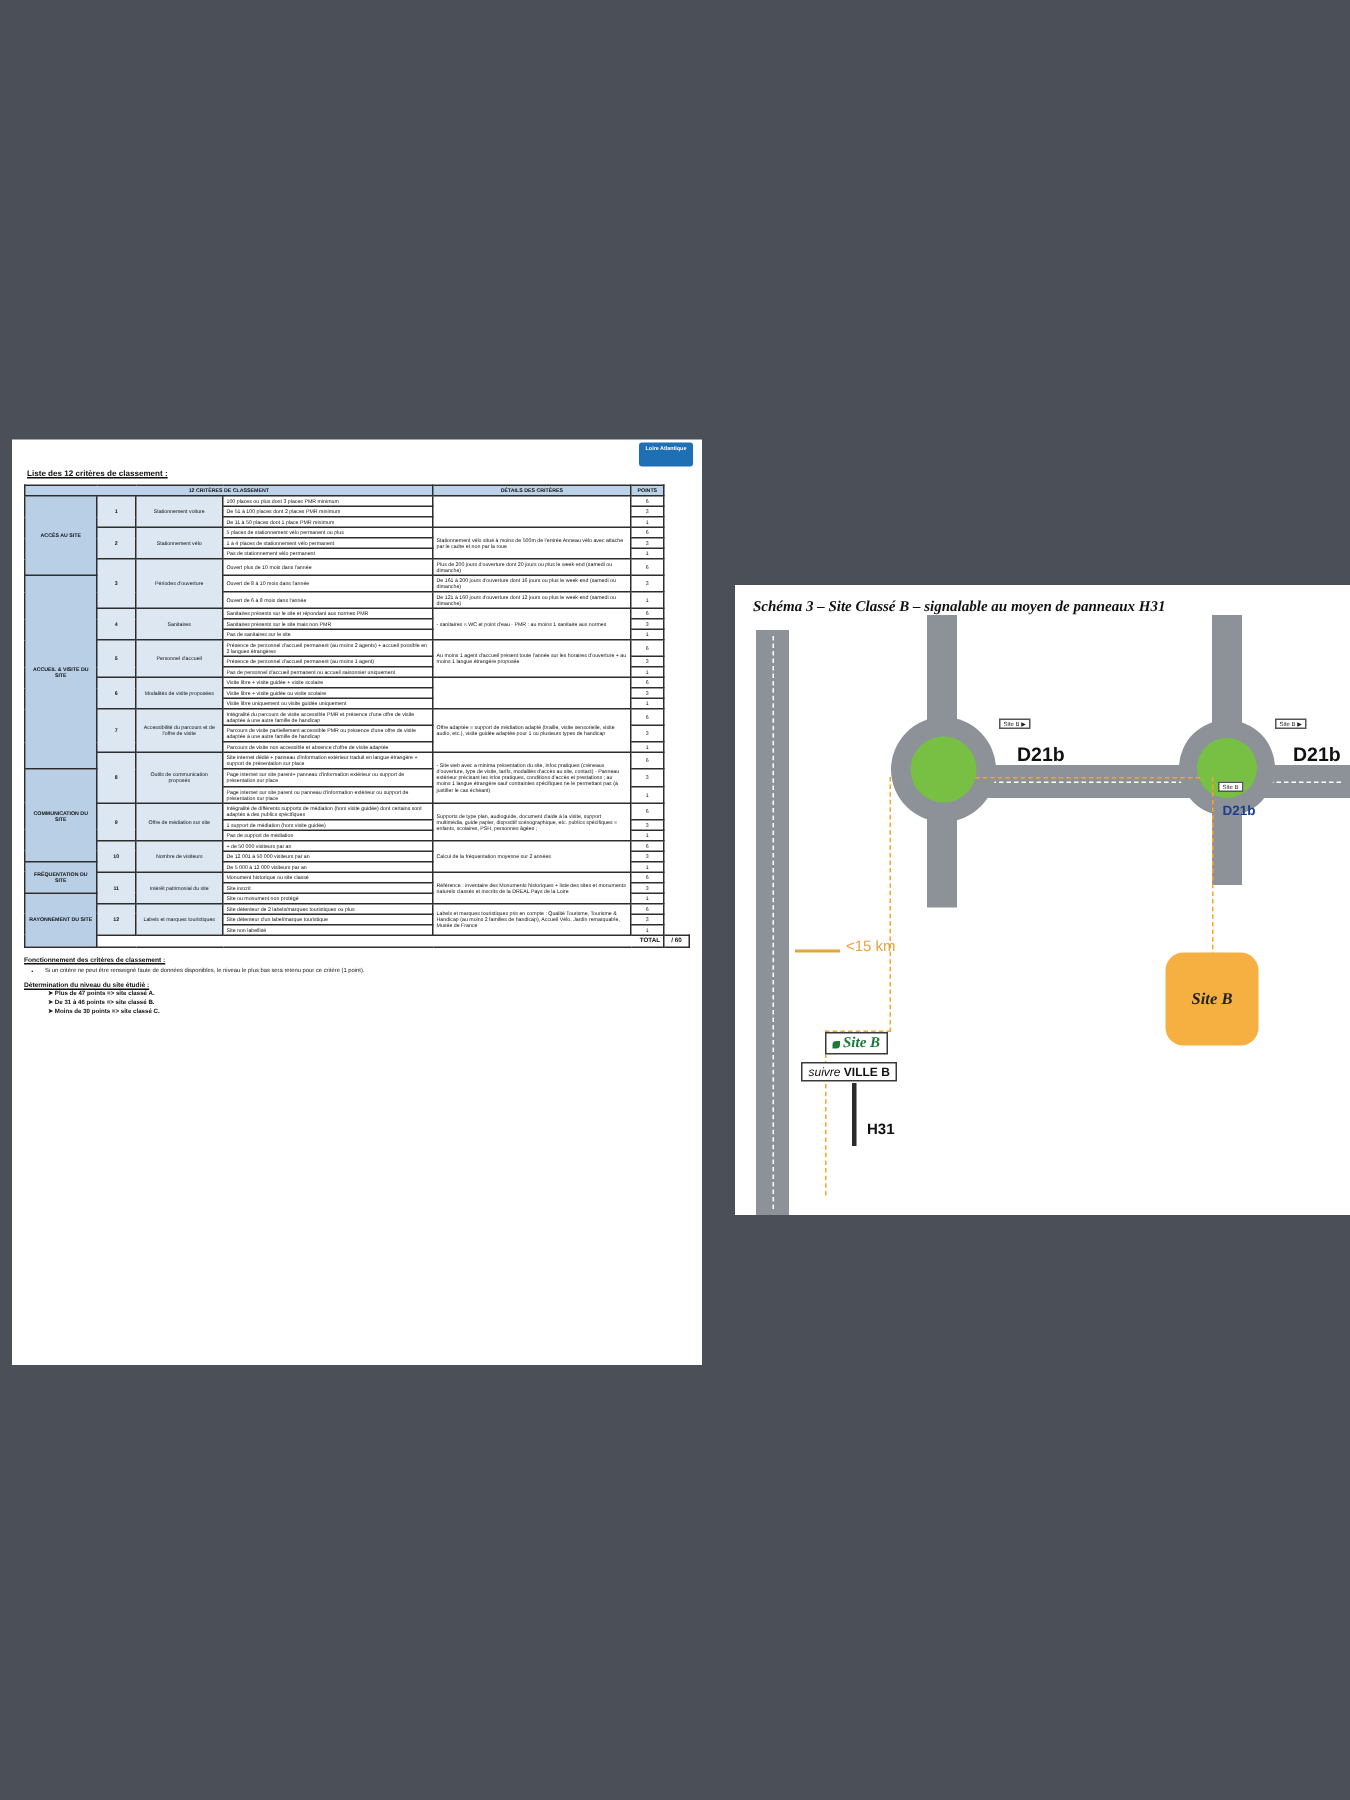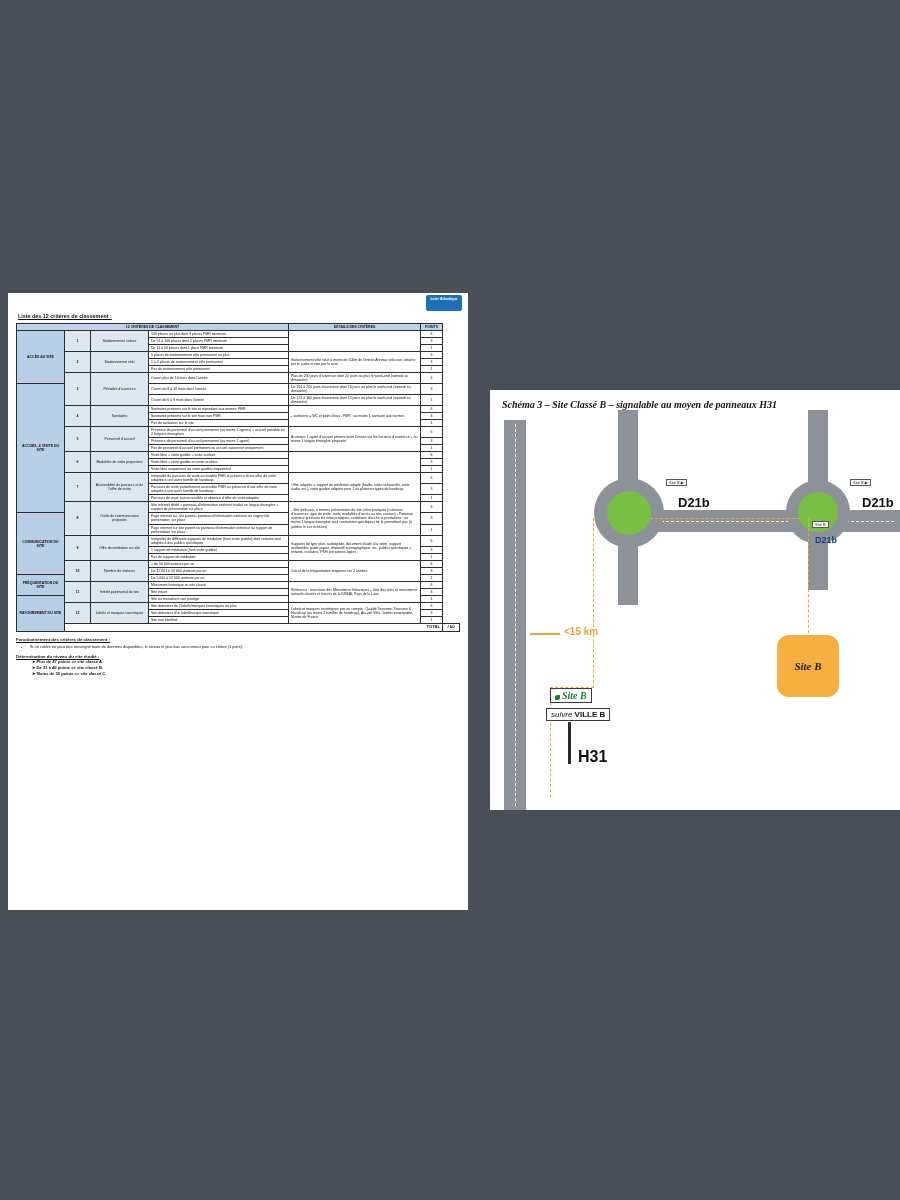--- a/index.html
+++ b/index.html
@@ -96,21 +96,21 @@
     position:absolute;border-left:1.6px dashed #f5a623;width:0;
   }
   .d21{
     position:absolute;font-weight:bold;font-size:13px;color:#111;
     font-family:"Liberation Sans", sans-serif;
   }
   .d21small{
     position:absolute;font-weight:bold;font-size:9px;color:#1a3f8f;
   }
   .km{
-    position:absolute;color:#e8a33d;font-weight:bold;font-size:10px;
+    position:absolute;color:#e8a33d;font-weight:normal;font-size:10px;
   }
   .km-line{
     position:absolute;height:0;border-top:2px solid #e8a33d;
   }
   #siteB{
     position:absolute;left:287px;top:245px;width:62px;height:62px;
     background:#f5b041;border-radius:12px;
     display:flex;align-items:center;justify-content:center;
     font-family:"Liberation Serif", serif;font-style:italic;font-weight:bold;
     font-size:11px;color:#222;
@@ -118,21 +118,21 @@
   .panelH31{
     position:absolute;background:#ffffff;border:1px solid #3a3a3a;
     font-size:8px;color:#111;padding:1px 4px;white-space:nowrap;
   }
   .panelH31.top{font-family:"Liberation Serif", serif;font-style:italic;font-weight:bold;font-size:10px;color:#1b7a3a;}
   .panelH31.bot{font-size:8px;}
   .poteau{
     position:absolute;width:3px;background:#2b2b2b;
   }
   .h31label{
-    position:absolute;font-weight:bold;font-size:16px;color:#111;
+    position:absolute;font-weight:bold;font-size:10px;color:#111;
   }
   .leaf{
     display:inline-block;width:5px;height:5px;border-radius:50% 0;
     background:#1b7a3a;margin-right:2px;vertical-align:-1px;
   }
   .arrowsign{
     position:absolute;background:#ffffff;border:1px solid #555;
     font-size:4px;color:#222;padding:0 2px;
   }
 </style>
@@ -413,18 +413,18 @@
   </div>
   <div class="arrowsign" style="left:322px;top:131px;">
     <span>Site B</span>
   </div>
 
   <div id="siteB">Site B</div>
 
   <div class="panelH31 top" style="left:60px;top:298px;">
     <span class="leaf"></span><span>Site B</span>
   </div>
-  <div class="panelH31 bot" style="left:56px;top:318px;">
+  <div class="panelH31 bot" style="left:44px;top:318px;">
     <i>suivre</i> <b>VILLE B</b>
   </div>
   <div class="poteau" style="left:78px;top:332px;height:42px;"></div>
   <div class="h31label" style="left:88px;top:358px;">H31</div>
 </div>
 
 </body></html>

